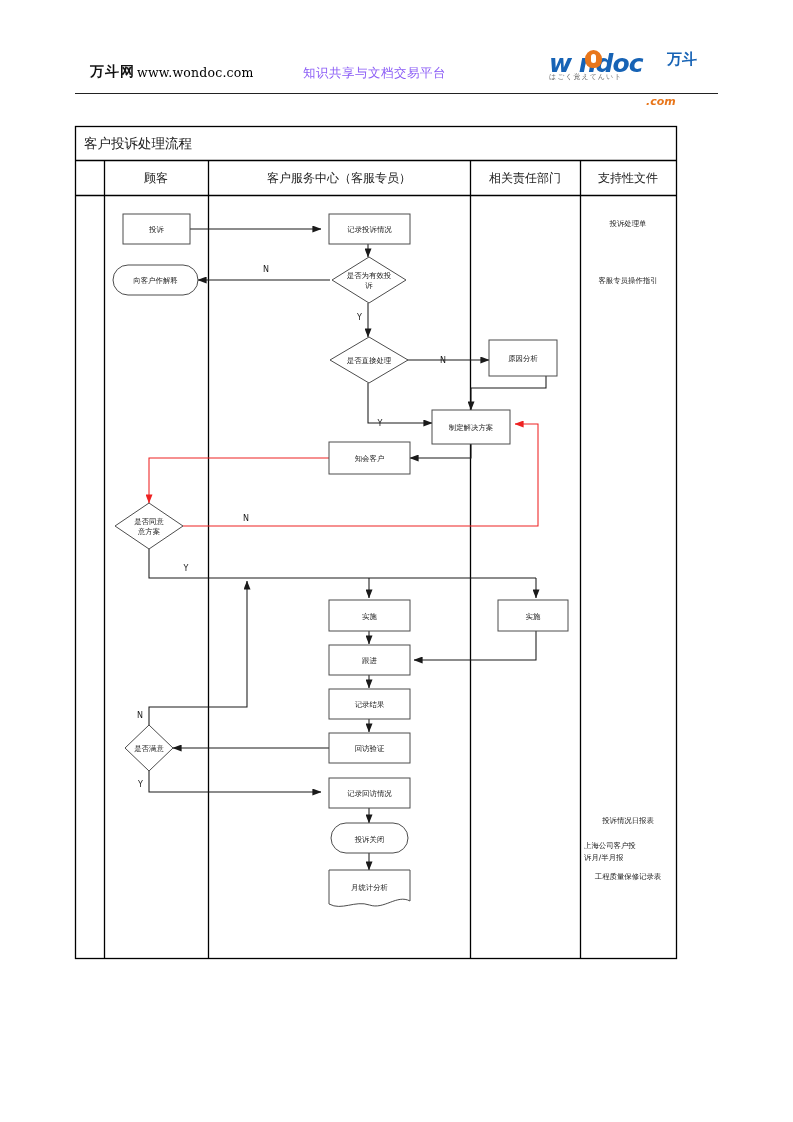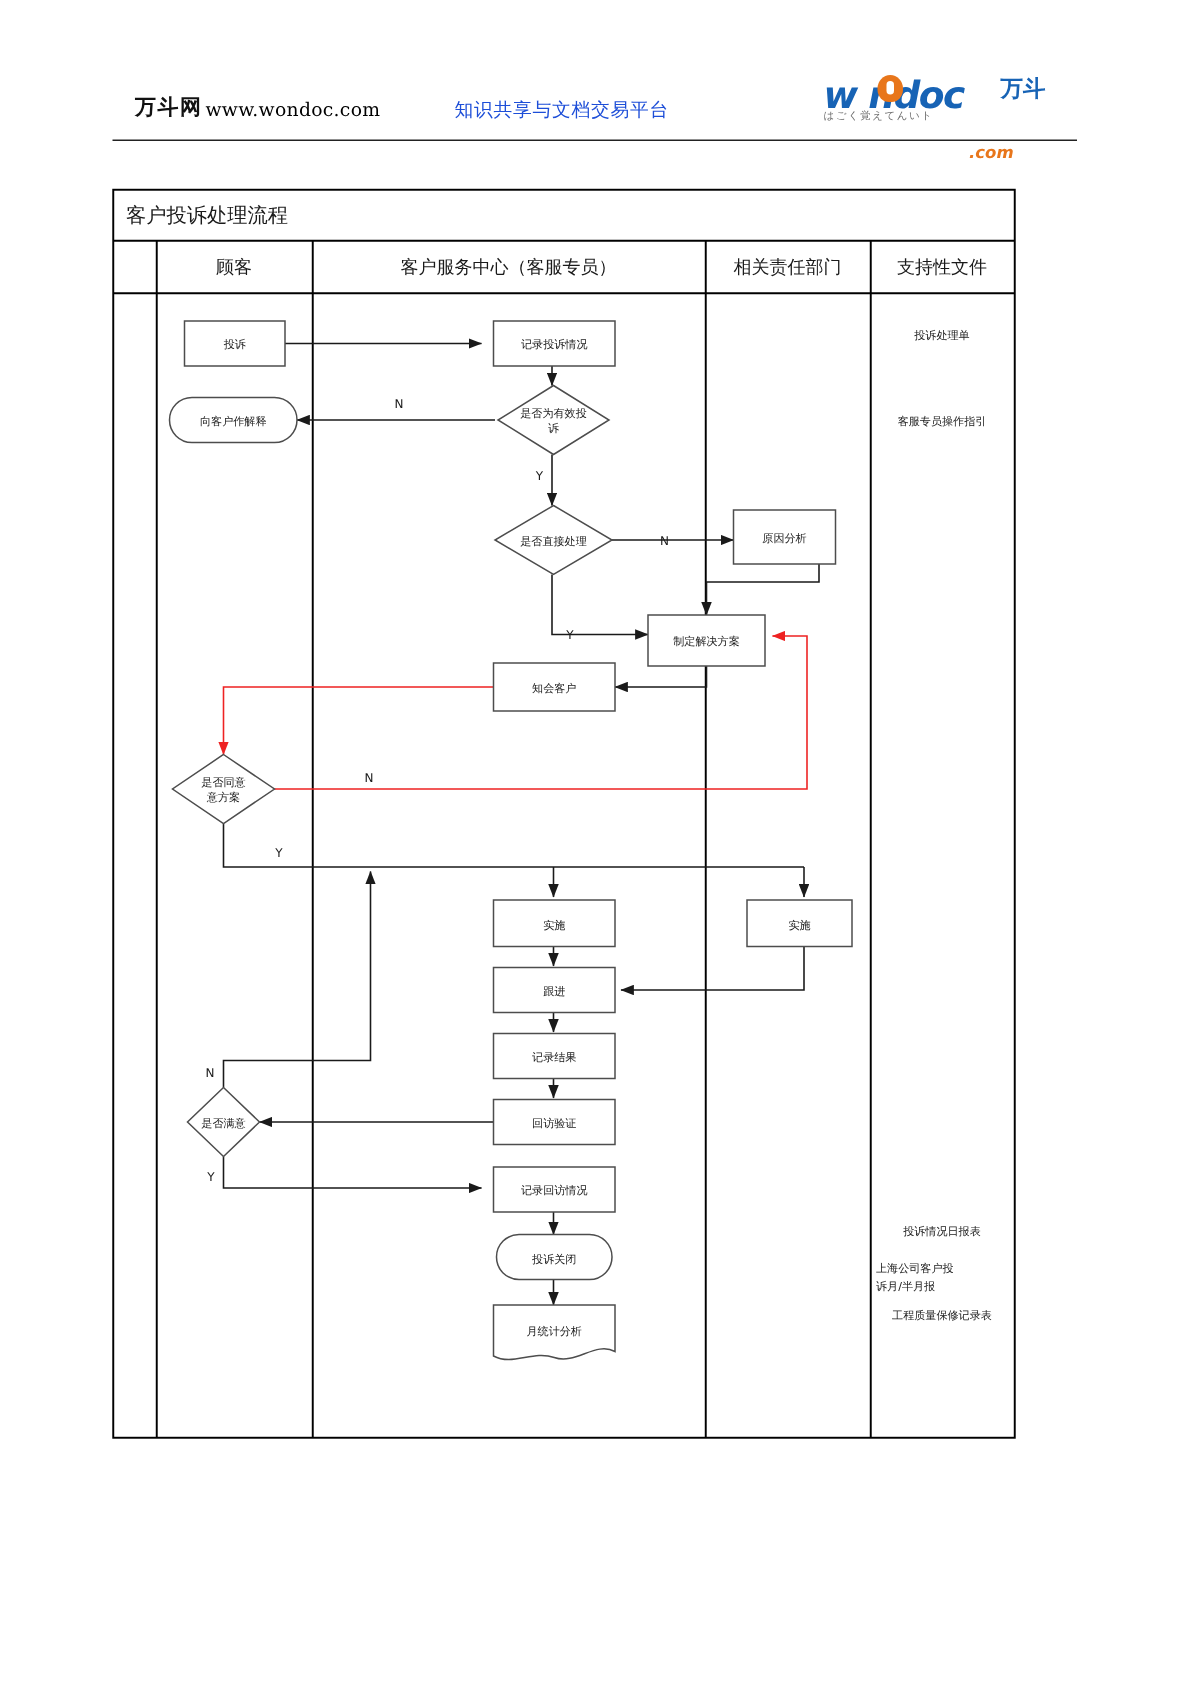--- a/index.html
+++ b/index.html
@@ -7,21 +7,21 @@
        font-family:"DejaVu Sans","Liberation Sans",sans-serif;}
   .page{position:relative;width:793px;height:1122px;overflow:hidden;background:#fff;}
 
   
   .hdr{position:absolute;left:75px;top:55px;width:643px;height:45px;}
   .hdr-brand{position:absolute;left:15px;top:8px;font-family:"DejaVu Serif","Liberation Serif",serif;
              font-weight:bold;font-size:14px;color:#111;letter-spacing:1px;}
   .hdr-url{position:absolute;left:62px;top:10px;font-family:"DejaVu Serif","Liberation Serif",serif;
            font-size:12.5px;color:#000000;letter-spacing:.2px;}
   .hdr-slogan{position:absolute;left:228px;top:10px;font-family:"DejaVu Serif","Liberation Serif",serif;
-              font-size:12.5px;color:#1d4ed8;letter-spacing:.5px;}
+              font-size:12.5px;color:#8b5cf6;letter-spacing:.5px;}
   .hdr-rule{position:absolute;left:75px;top:93px;width:643px;height:0;border-top:1.6px solid #222;}
 
   .logo{position:absolute;left:464px;top:-8px;width:180px;height:46px;}
   .logo-txt{position:absolute;left:10px;top:2px;font-family:"DejaVu Sans","Liberation Sans",sans-serif;
             font-weight:bold;font-style:italic;font-size:25px;color:#1763b5;letter-spacing:-1px;}
   .logo-cn{position:absolute;left:128px;top:3px;font-family:"DejaVu Serif","Liberation Serif",serif;
            font-weight:bold;font-size:15px;color:#1763b5;}
   .logo-com{position:absolute;left:107px;top:22px;font-weight:bold;font-size:11px;color:#e8761b;font-style:italic;margin-top:26px;}
   .logo-sub{position:absolute;left:10px;top:25px;font-size:7px;color:#6b6b6b;letter-spacing:1px;}
   .logo-dot{position:absolute;left:46px;top:3px;width:17px;height:18px;border-radius:50% 50% 45% 45%;

